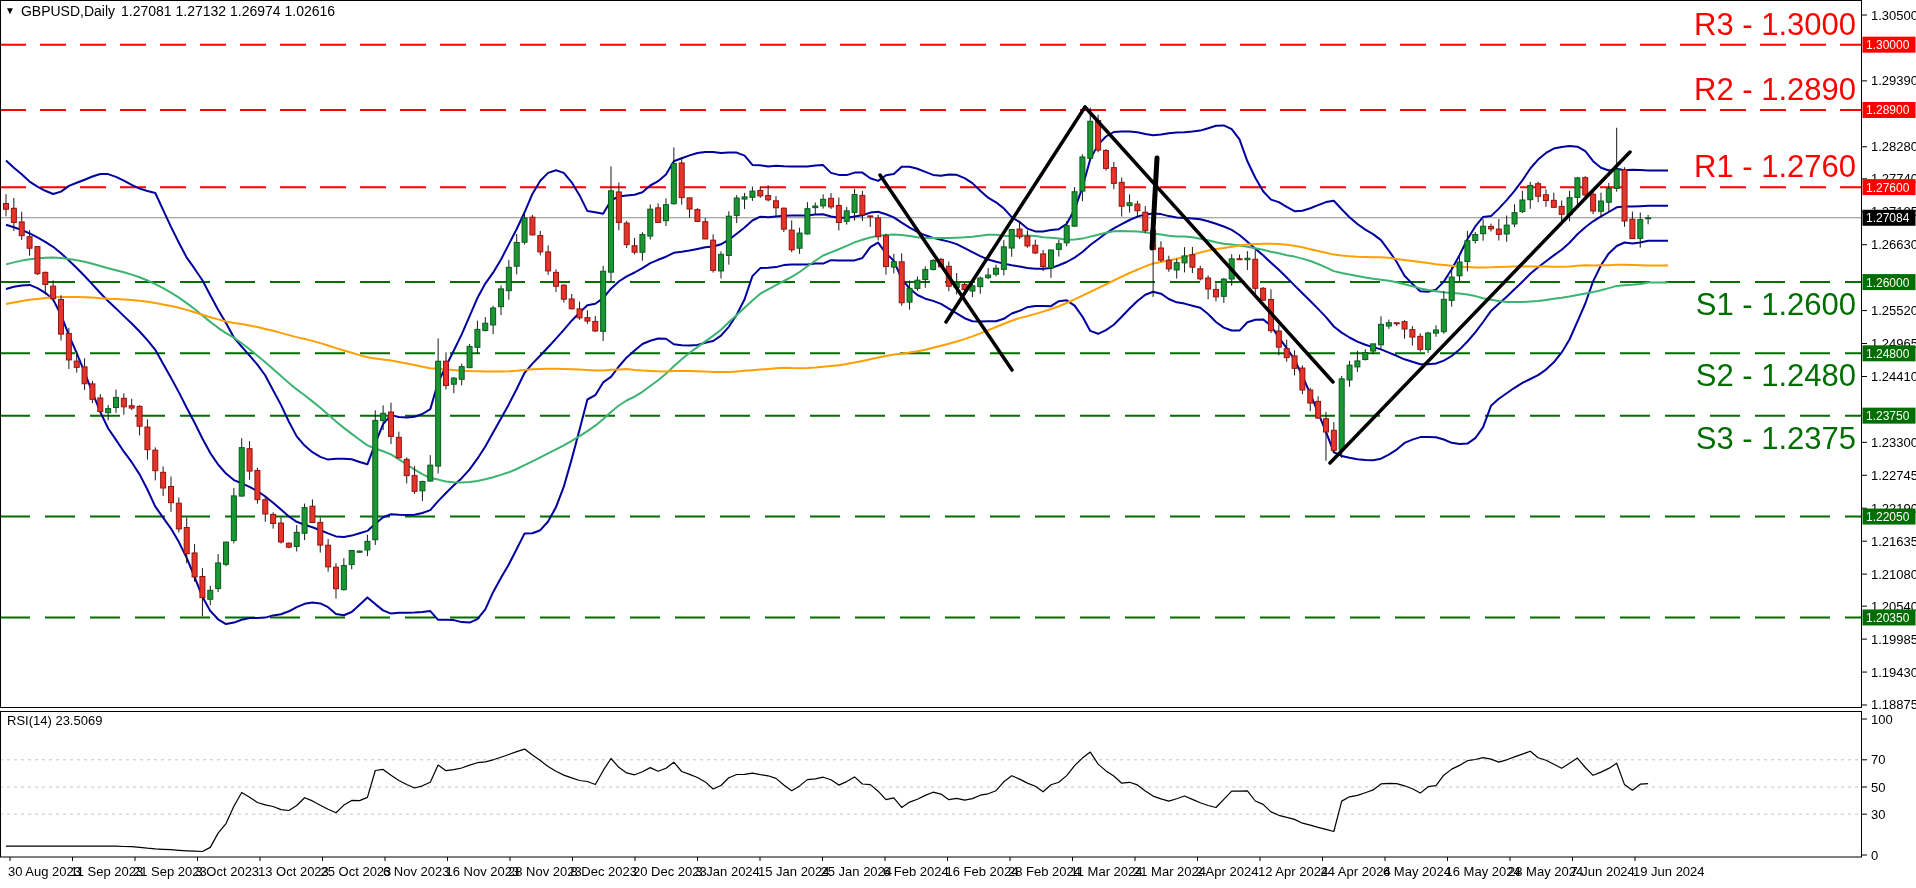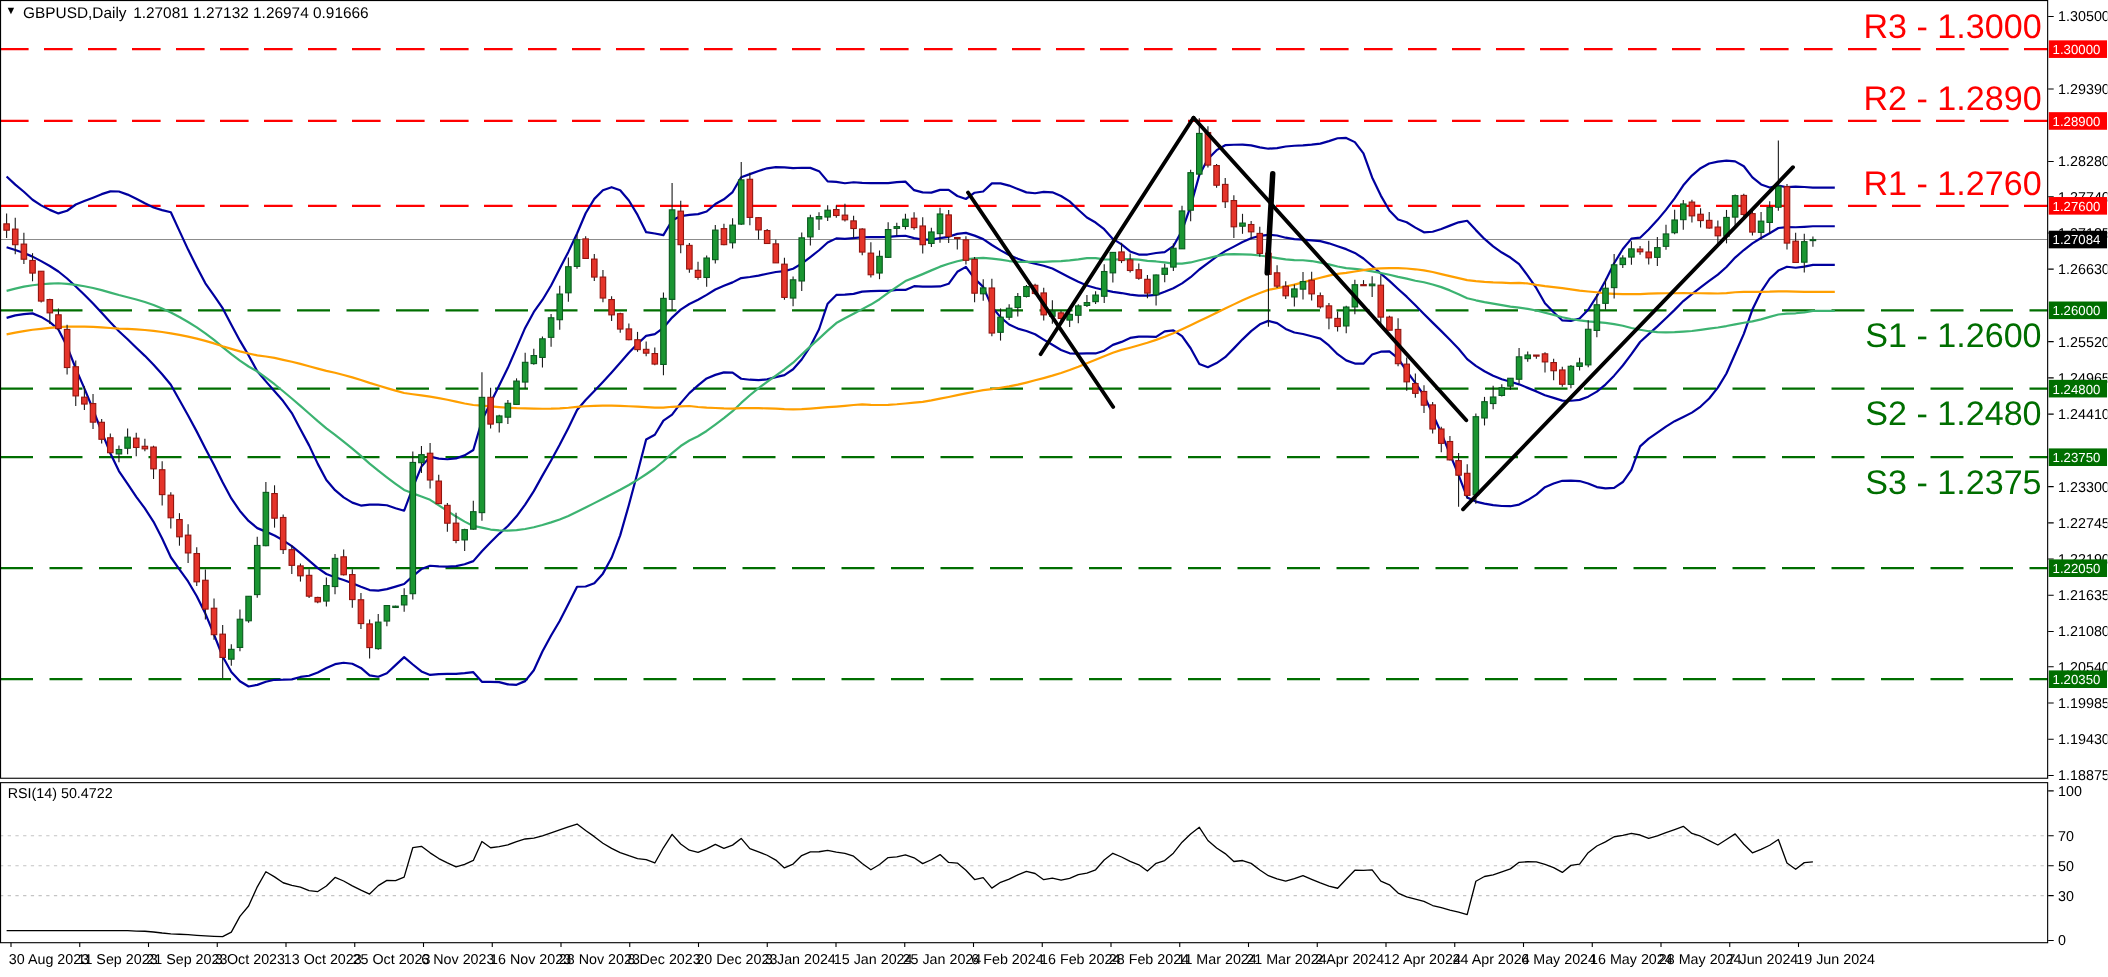--- a/index.html
+++ b/index.html
@@ -605,17 +605,17 @@
         <text x="1856" y="177.12891999999948" text-anchor="end" font-size="31" fill="#ff0000">R1 - 1.2760</text>
         <text x="1856" y="315.09659999999957" text-anchor="end" font-size="31" fill="#006e00">S1 - 1.2600</text>
         <text x="1856" y="386.3223599999996" text-anchor="end" font-size="31" fill="#006e00">S2 - 1.2480</text>
         <text x="1856" y="448.6448999999993" text-anchor="end" font-size="31" fill="#006e00">S3 - 1.2375</text>
       </g>
     </svg>
 
   <div class="symbol-bar">
     <span class="tri">▼</span>
     <span>GBPUSD,Daily</span>
-    <span>1.27081 1.27132 1.26974 0.91666</span>
+    <span>1.27081 1.27132 1.26974 1.02616</span>
   </div>
 
-  <div class="rsi-caption">RSI(14) 50.4722</div>
+  <div class="rsi-caption">RSI(14) 23.5069</div>
 </div>
 
 </body></html>

